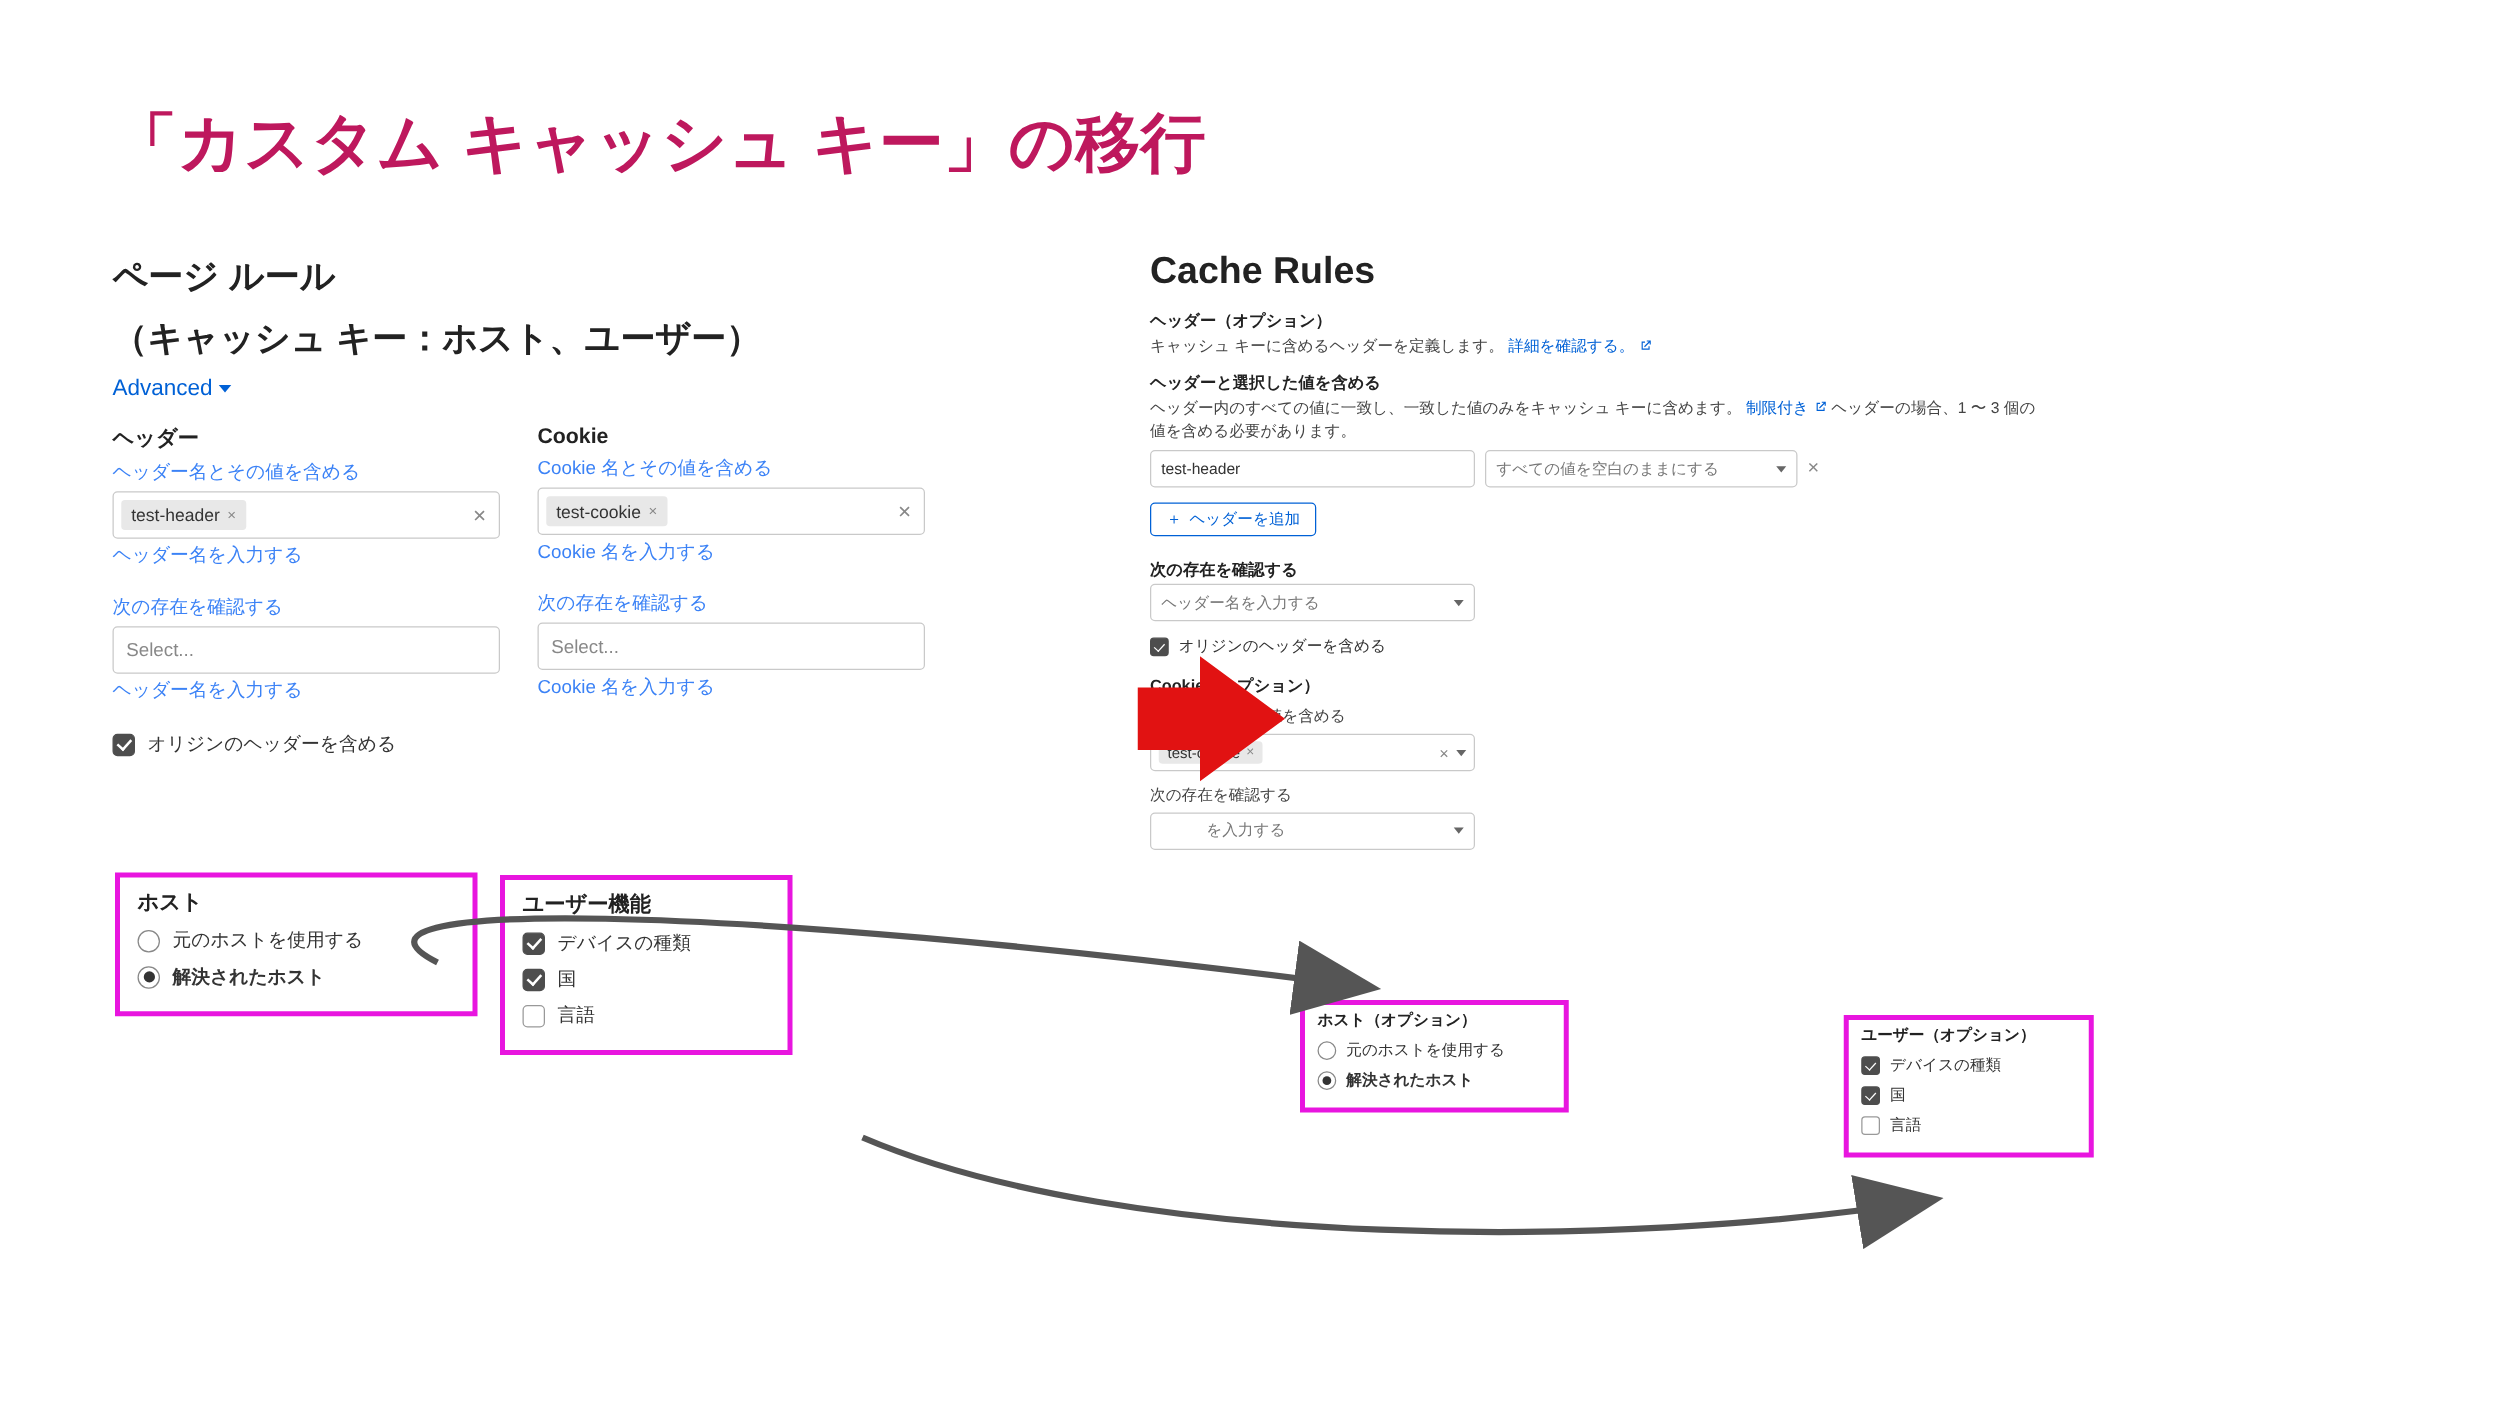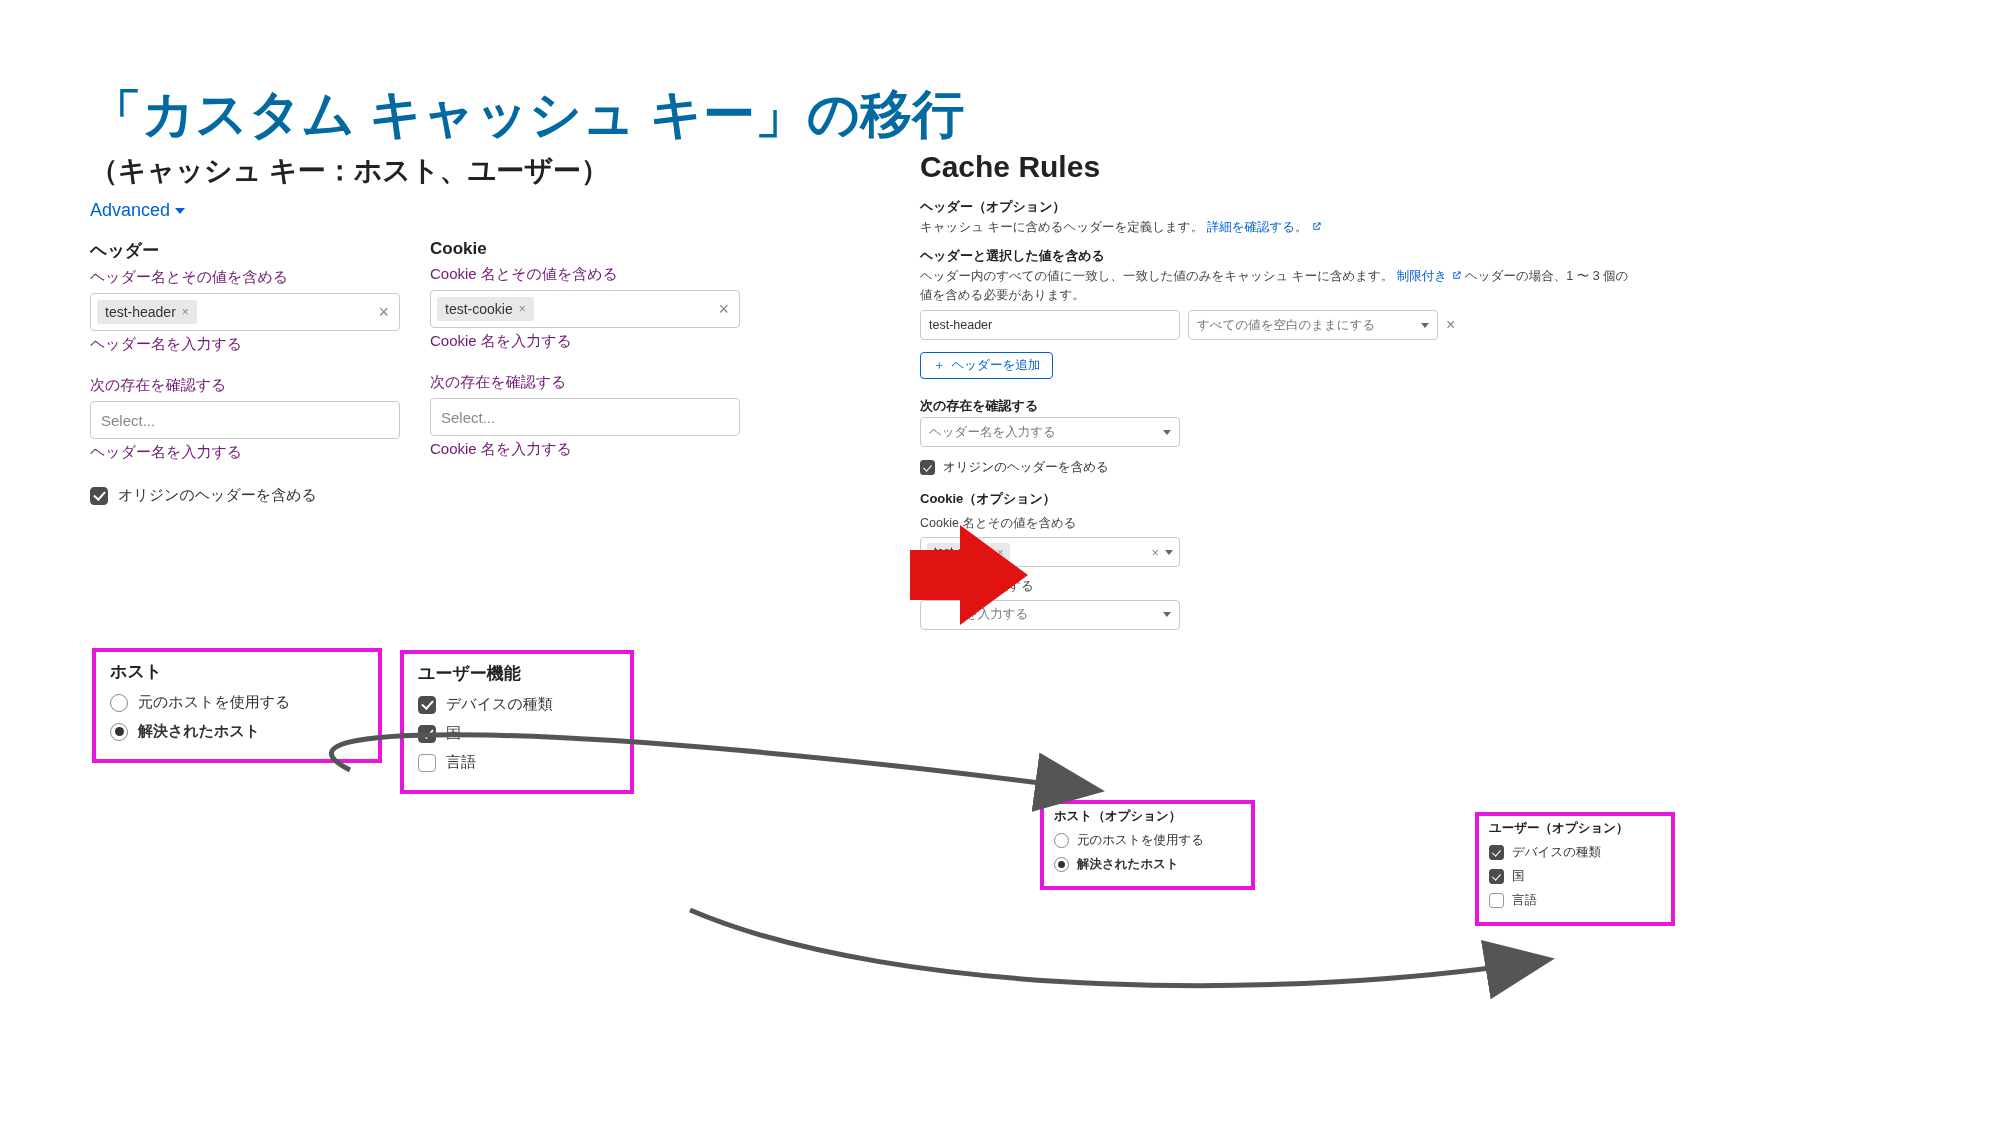--- a/index.html
+++ b/index.html
@@ -16,21 +16,22 @@
   }
   .slide {
     position: relative;
     width: 2000px;
     height: 1125px;
     padding: 80px 90px 0 90px;
   }
   .title {
     font-size: 52px;
     font-weight: 700;
-    color: #0369a1;
+    color: #be185d;
+    margin-bottom: 50px;
   }
   .columns {
     display: flex;
     gap: 40px;
   }
   .col-left {
     width: 670px;
     position: relative;
   }
   .col-right {
@@ -68,21 +69,21 @@
   .sub-col { width: 310px; }
   .sec-label {
     font-size: 17px;
     font-weight: 700;
     color: #222;
     margin-top: 4px;
     margin-bottom: 6px;
   }
   .small-label {
     font-size: 15px;
-    color: #701a75;
+    color: #3b82f6;
     margin-bottom: 6px;
     margin-top: 4px;
   }
   .tag-input {
     border: 1px solid #c9c9c9;
     border-radius: 4px;
     padding: 4px 6px;
     display: flex;
     align-items: center;
     justify-content: space-between;
@@ -236,20 +237,21 @@
 </head>
 <body>
 
 <div class="slide">
 
   <div class="title">「カスタム キャッシュ キー」の移行</div>
 
   <div class="columns">
 
     <div class="col-left">
+      <div class="subheading">ページ ルール</div>
       <div class="subheading">（キャッシュ キー：ホスト、ユーザー）</div>
 
       <div class="adv-link">
         <span>Advanced</span>
         <svg width="12" height="10" viewBox="0 0 12 10">
             <path d="M1 2 L6 8 L11 2 Z"></path>
           </svg>
       </div>
 
       <div class="two-sub">

